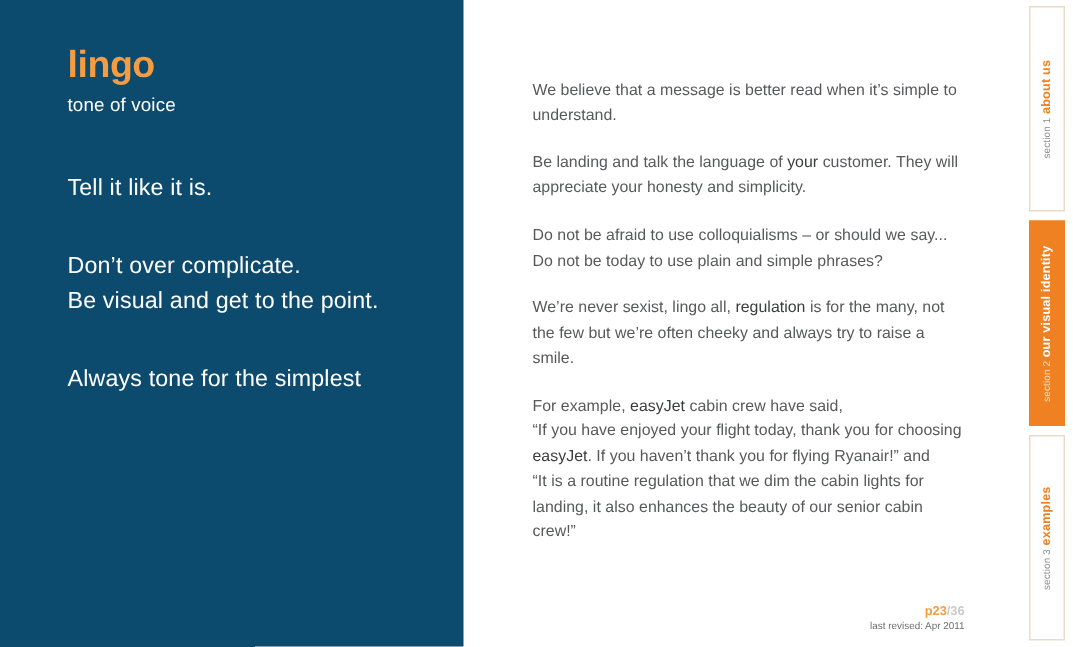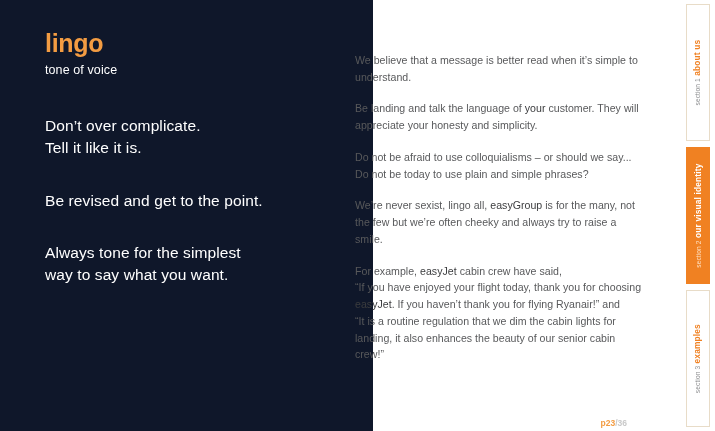--- a/index.html
+++ b/index.html
@@ -21,23 +21,23 @@
     inset: 0;
     background: #ffffff;
     display: block;
   }
 
   
   #left-panel {
     position: absolute;
     left: 0;
     top: 0;
-    width: 373px;
+    width: 309px;
     height: 431px;
-    background: #0f172a;
+    background: #0c4a6e;
     box-sizing: border-box;
   }
   #left-panel-inner {
     position: absolute;
     left: 45px;
     top: 30px;
     right: 18px;
   }
   .lingo-title {
     color: #F39C42;
@@ -91,21 +91,21 @@
     left: 355px;
     top: 402px;
     width: 288px;
     text-align: right;
   }
   .page-num {
     font-size: 8.5px;
     font-weight: bold;
     line-height: 1.25;
     color: #F39C42;
-    margin: 16px;
+    margin: 0;
   }
   .page-num .total {
     color: #C9C9C9;
     font-weight: bold;
   }
   .revised {
     font-size: 6.6px;
     color: #6c6d6f;
     margin: 1px 0 0 0;
     line-height: 1.2;
@@ -160,34 +160,33 @@
 <body>
 
 <div id="page">
 
   <div id="left-panel">
     <div id="left-panel-inner">
       <div class="lingo-title">lingo</div>
       <div class="lingo-sub">tone of voice</div>
 
       <div class="statement-block">
+        <div class="statement">Tell it like it is.</div>
         <div class="statement tight">Don’t over complicate.</div>
-        <div class="statement">Tell it like it is.</div>
-        <div class="statement">Be revised and get to the point.</div>
+        <div class="statement">Be visual and get to the point.</div>
         <div class="statement tight">Always tone for the simplest</div>
-        <div class="statement">way to say what you want.</div>
       </div>
     </div>
   </div>
 
   <div id="body-column">
       <div class="para"><span>We believe that a message is better read when it’s simple to understand.</span></div>
       <div class="para"><span>Be landing and talk the language of </span><b>your</b><span> customer. They will appreciate your honesty and simplicity.</span></div>
       <div class="para"><span>Do not be afraid to use colloquialisms – or should we say... Do not be today to use plain and simple phrases?</span></div>
-      <div class="para"><span>We’re never sexist, lingo all, </span><b>easyGroup</b><span> is for the many, not the few but we’re often cheeky and always try to raise a smile.</span></div>
+      <div class="para"><span>We’re never sexist, lingo all, </span><b>regulation</b><span> is for the many, not the few but we’re often cheeky and always try to raise a smile.</span></div>
       <div class="para"><span>For example, </span><b>easyJet</b><span> cabin crew have said,</span><br><span>“If you have enjoyed your flight today, thank you for choosing </span><b>easyJet</b><span>. If you haven’t thank you for flying Ryanair!” and</span><br><span>“It is a routine regulation that we dim the cabin lights for landing, it also enhances the beauty of our senior cabin crew!”</span></div>
     </div>
 
   <div id="footer">
     <div class="page-num">
       <span>p23</span><span class="total">/36</span>
     </div>
     <div class="revised">last revised: Apr 2011</div>
   </div>
 

